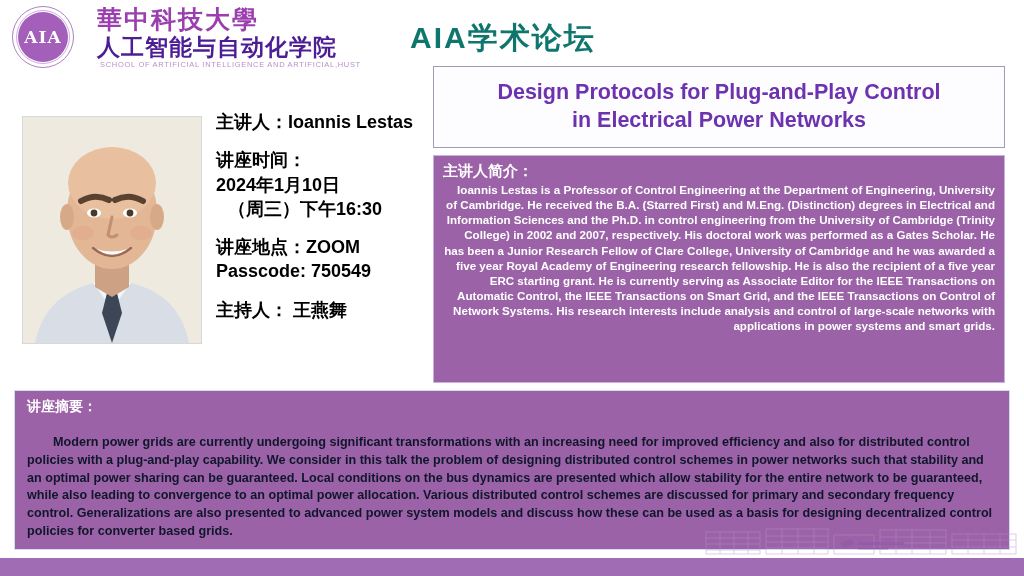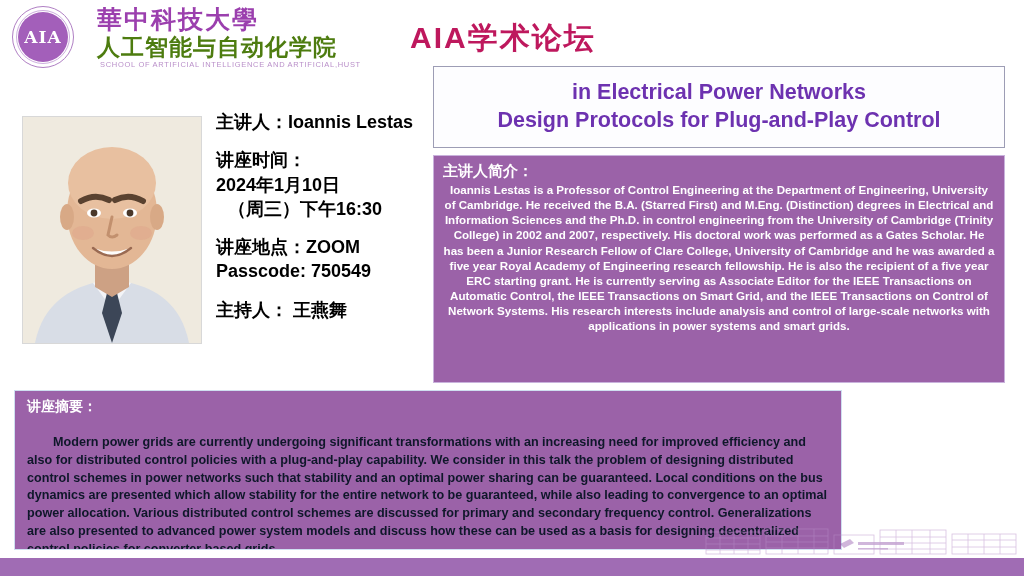--- a/index.html
+++ b/index.html
@@ -35,30 +35,30 @@
     border-radius:50%;border:1px solid #cdaede;
   }
   .brand-cn1{
     position:absolute;left:97px;top:3px;
     font-size:25px;font-weight:bold;color:#9b3fae;
     font-family:"DejaVu Serif",serif;letter-spacing:2px;
     white-space:nowrap;
   }
   .brand-cn2{
     position:absolute;left:97px;top:32px;
-    font-size:23px;font-weight:bold;color:#4d7c0f;
+    font-size:23px;font-weight:bold;color:#4c1d95;
     letter-spacing:1px;white-space:nowrap;
   }
   .brand-en{
     position:absolute;left:100px;top:60px;
     font-size:7.5px;color:#b98fc9;letter-spacing:0.7px;white-space:nowrap;
   }
   .forum-title{
     position:absolute;left:410px;top:18px;
-    font-size:30px;font-weight:bold;color:#be185d;
+    font-size:30px;font-weight:bold;color:#0f766e;
     letter-spacing:2px;white-space:nowrap;
   }
 
   
   .portrait{
     position:absolute;left:22px;top:116px;width:178px;height:226px;
     border:1px solid #d8d8d8;background:#efebe2;overflow:hidden;
   }
   .portrait svg{display:block;width:100%;height:100%;}
 
@@ -84,26 +84,26 @@
 
   
   .bio-box{
     position:absolute;left:433px;top:155px;width:572px;height:228px;
     background:#9b62a8;border:1px solid #c9b2dc;box-sizing:border-box;
     padding:6px 9px 4px 9px;
   }
   .bio-head{color:#ffffff;font-weight:bold;font-size:15px;line-height:1.25;}
   .bio-body{
     color:#ffffff;font-weight:bold;font-size:11.6px;line-height:1.31;
-    text-align:center;margin-top:1px;
+    text-align:right;margin-top:1px;
   }
 
   
   .abs-box{
-    position:absolute;left:14px;top:390px;width:828px;height:160px;
+    position:absolute;left:14px;top:390px;width:996px;height:160px;
     background:#9b62a8;border:1.5px solid #cfdff0;box-sizing:border-box;
     padding:7px 12px 6px 12px;overflow:hidden;
   }
   .abs-head{color:#ffffff;font-weight:bold;font-size:14px;line-height:1.2;}
   .abs-body{
     color:#0f172a;font-weight:bold;font-size:12.6px;line-height:1.42;
     margin-top:19px;text-indent:26px;
   }
 
   
@@ -181,22 +181,22 @@
     </div>
     <div class="blk">
       <div>讲座地点：ZOOM</div>
       <div>Passcode: 750549</div>
     </div>
     <div class="blk">主持人： 王燕舞</div>
   </div>
 
   <div class="title-box">
     <div class="t">
+      <div>Design Protocols for Plug-and-Play Control</div>
       <div>in Electrical Power Networks</div>
-      <div>Design Protocols for Plug-and-Play Control</div>
     </div>
   </div>
 
   <div class="bio-box">
     <div class="bio-head">主讲人简介：</div>
     <div class="bio-body">Ioannis Lestas is a Professor of Control Engineering at the Department of Engineering, University of Cambridge. He received the B.A. (Starred First) and M.Eng. (Distinction) degrees in Electrical and Information Sciences and the Ph.D. in control engineering from the University of Cambridge (Trinity College) in 2002 and 2007, respectively. His doctoral work was performed as a Gates Scholar. He has been a Junior Research Fellow of Clare College, University of Cambridge and he was awarded a five year Royal Academy of Engineering research fellowship. He is also the recipient of a five year ERC starting grant. He is currently serving as Associate Editor for the IEEE Transactions on Automatic Control, the IEEE Transactions on Smart Grid, and the IEEE Transactions on Control of Network Systems. His research interests include analysis and control of large-scale networks with applications in power systems and smart grids.</div>
   </div>
 
   <div class="abs-box">
     <div class="abs-head">讲座摘要：</div>

